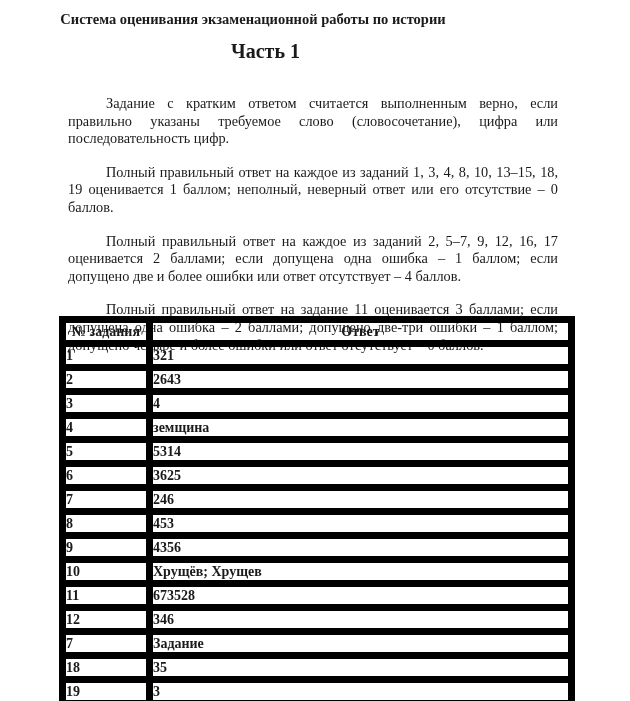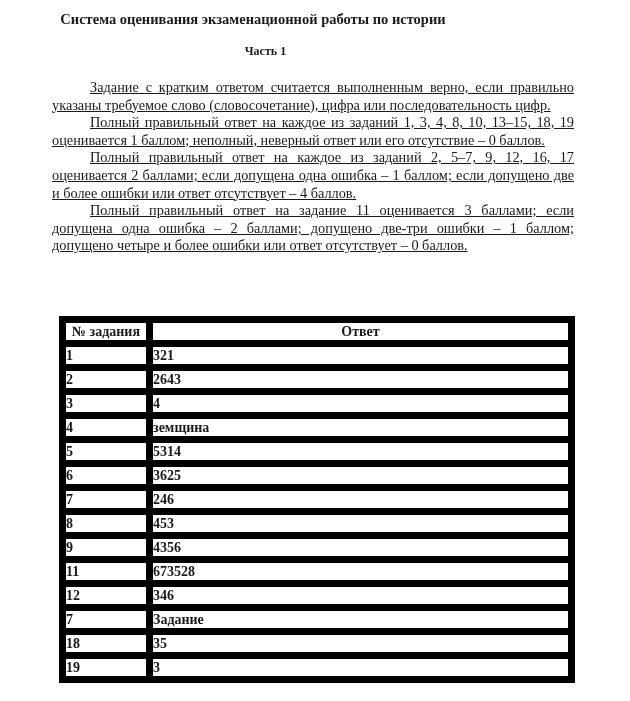--- a/index.html
+++ b/index.html
@@ -7,27 +7,27 @@
     width: 630px; height: 701px; position: relative; overflow: hidden;
     font-family: "Liberation Serif", "DejaVu Serif", serif;
     color: #1a1a1a;
   }
   .title {
     position: absolute; left: 0; width: 506px; top: 10px;
     text-align: center; font-weight: bold; font-size: 14.5px; line-height: 18px;
   }
   .part {
     position: absolute; left: 0; width: 531px; top: 42px;
-    text-align: center; font-weight: bold; font-size: 12px; line-height: 18px;
+    text-align: center; font-weight: bold; font-size: 20px; line-height: 18px;
   }
   .body-text {
     position: absolute; left: 52px; width: 522px; top: 79px;
     font-size: 14.3px; line-height: 17.6px; text-align: justify;
   }
-  .body-text p { margin: 0; text-indent: 38px; text-decoration: underline; }
+  .body-text p { margin: 16px; text-indent: 38px; }
   table.answers {
     position: absolute; left: 59px; top: 316px; width: 516px;
     border-collapse: collapse; font-size: 14px;
   }
   table.answers td, table.answers th {
     border: 7px solid #000000; height: 17px; padding: 0; line-height: 17px;
     font-weight: bold;
   }
   table.answers .c1 { width: 80px; }
 </style>
@@ -82,20 +82,24 @@
       </tr>
       <tr>
         <td class="c1">8</td>
         <td>453</td>
       </tr>
       <tr>
         <td class="c1">9</td>
         <td>4356</td>
       </tr>
       <tr>
+        <td class="c1">10</td>
+        <td>Хрущёв; Хрущев</td>
+      </tr>
+      <tr>
         <td class="c1">11</td>
         <td>673528</td>
       </tr>
       <tr>
         <td class="c1">12</td>
         <td>346</td>
       </tr>
       <tr>
         <td class="c1">7</td>
         <td>Задание</td>

